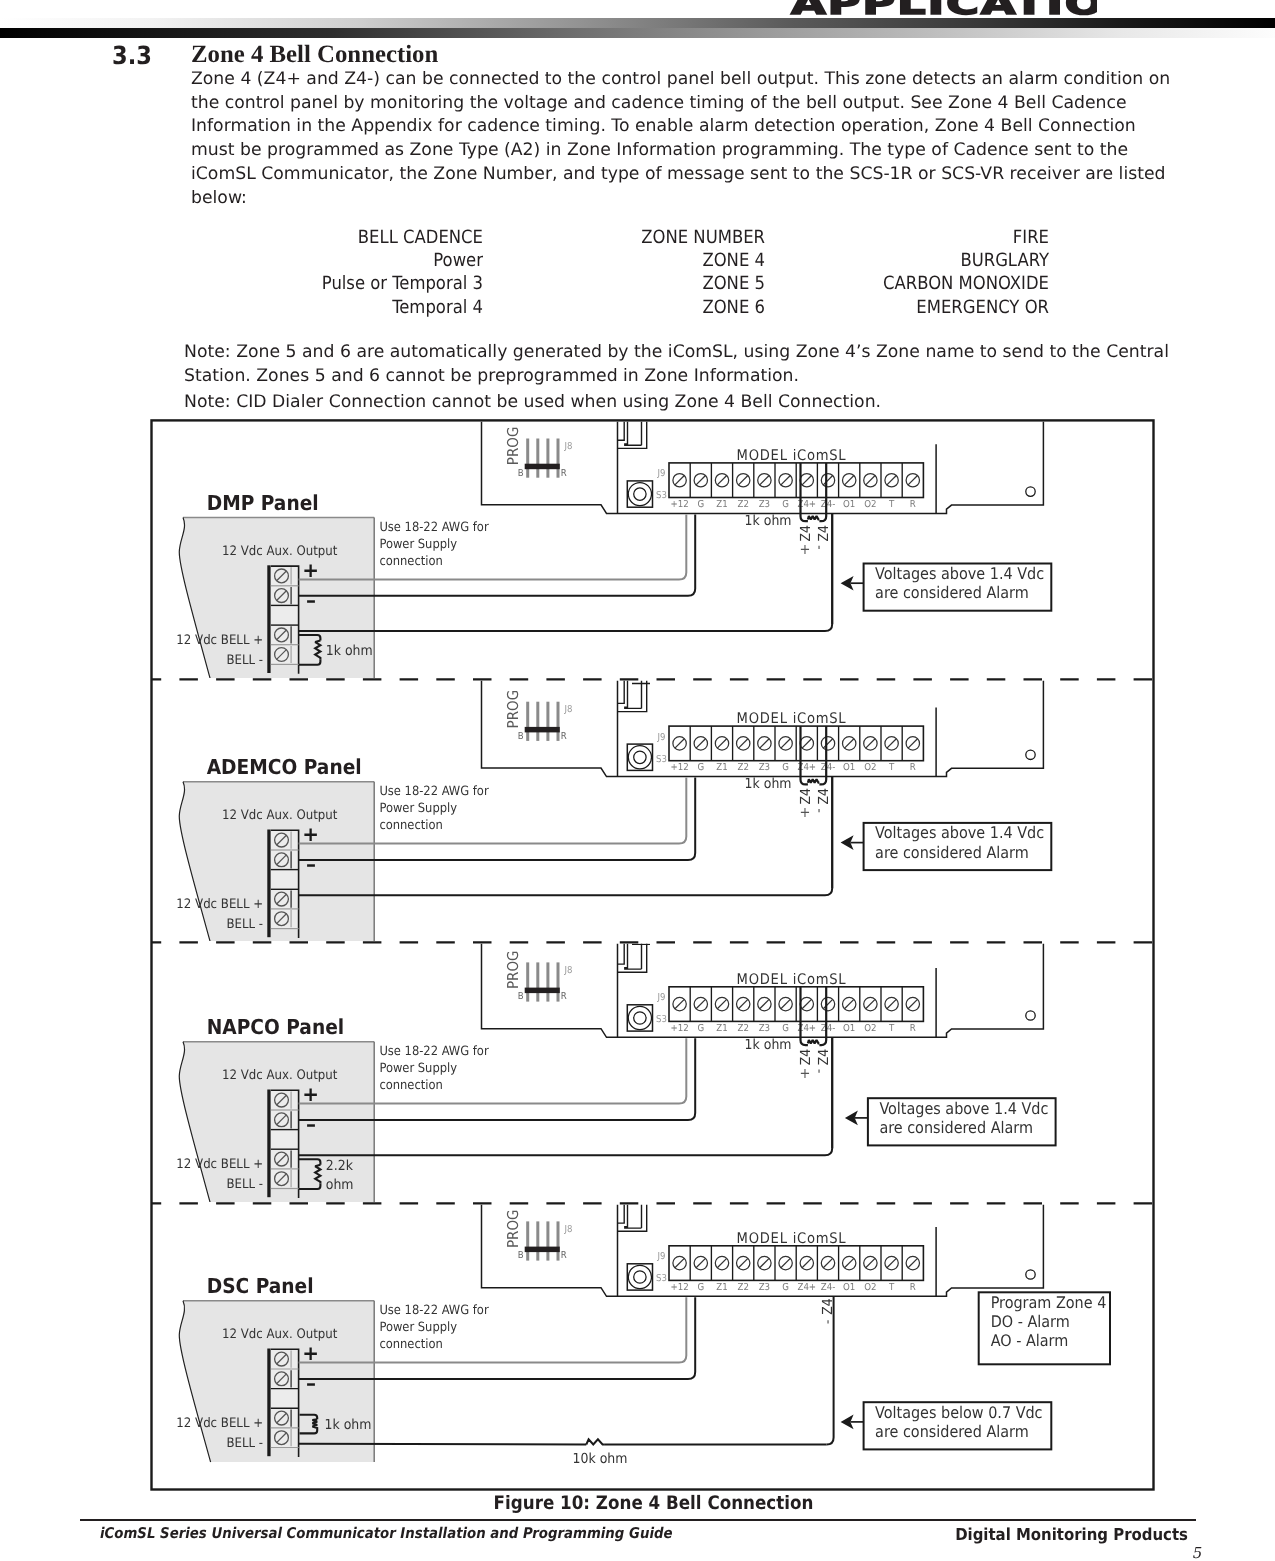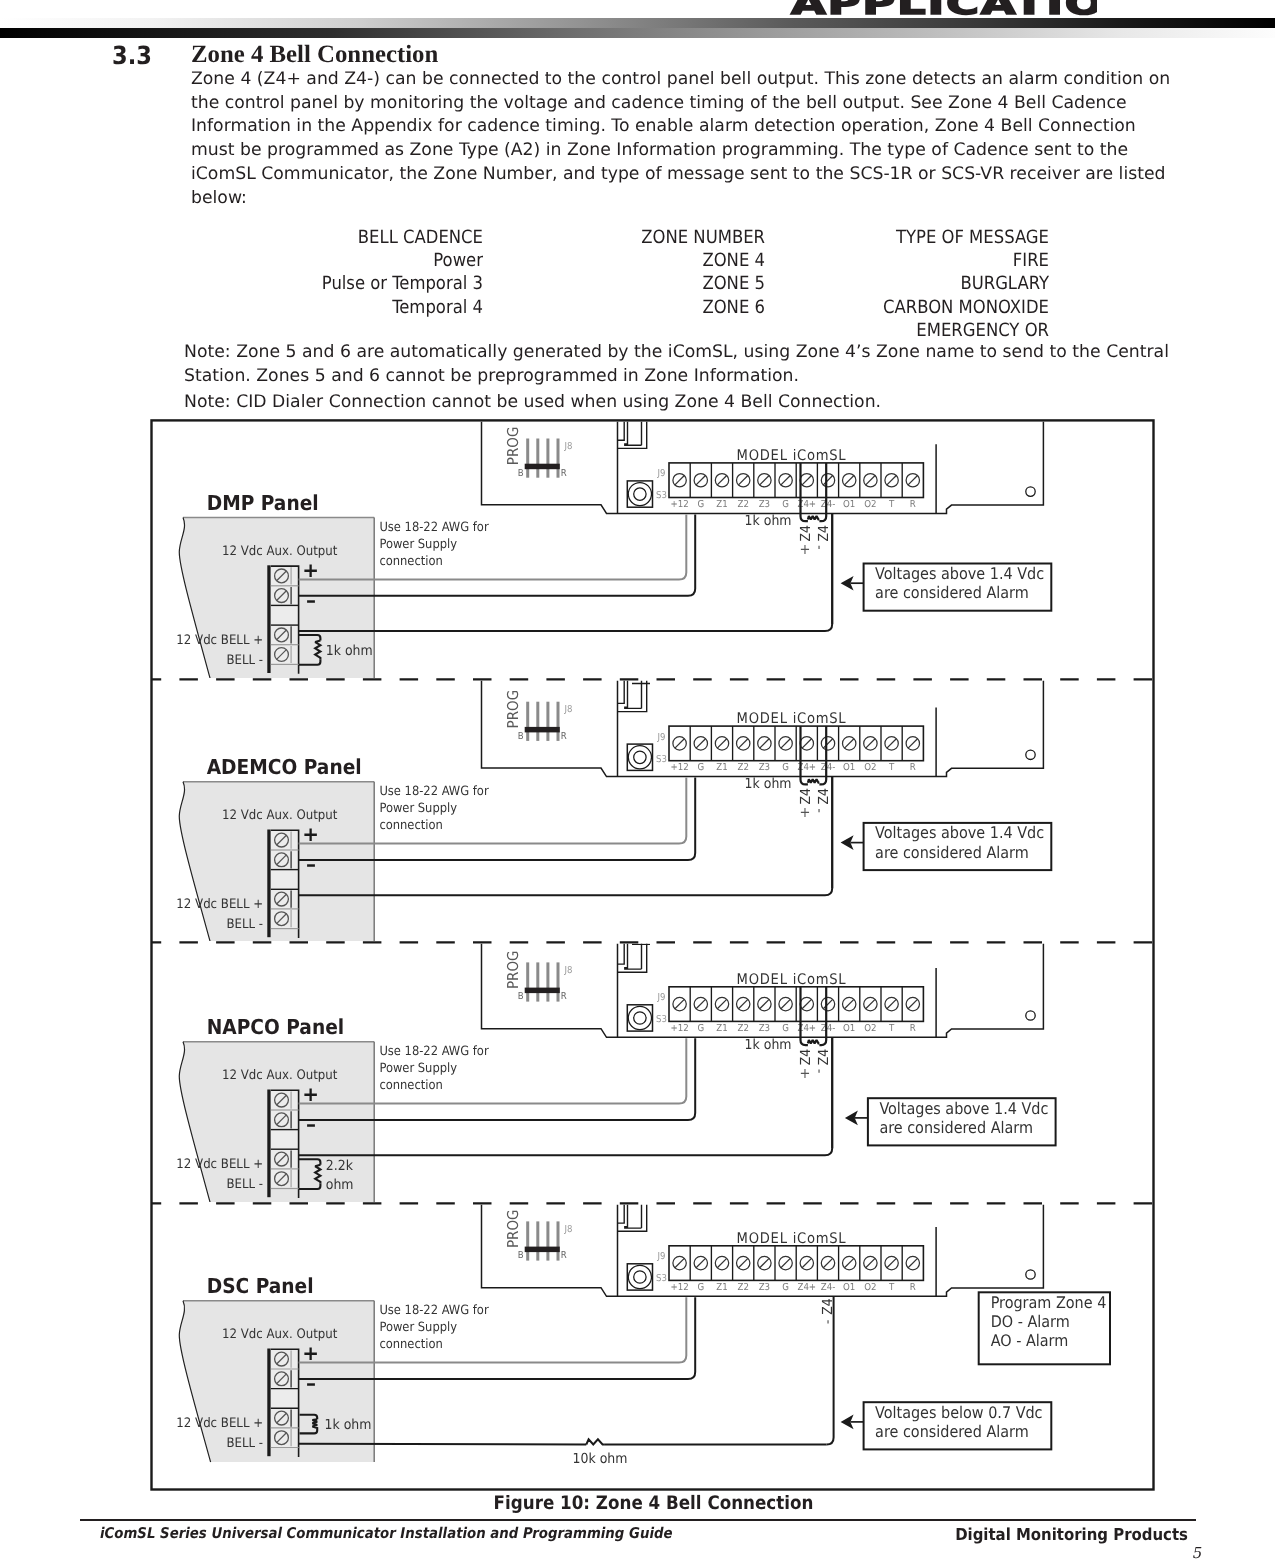--- a/index.html
+++ b/index.html
@@ -81,21 +81,20 @@
       <div>&nbsp;</div>
     </div>
     <div class="cad-col" id="cad-c1">
       <div>ZONE NUMBER</div>
       <div>ZONE 4</div>
       <div>ZONE 5</div>
       <div>ZONE 6</div>
       <div>&nbsp;</div>
     </div>
     <div class="cad-col" id="cad-c2">
-      <div>TYPE OF MESSAGE</div>
       <div>FIRE</div>
       <div>BURGLARY</div>
       <div>CARBON MONOXIDE</div>
       <div>EMERGENCY OR</div>
     </div>
   </div>
 <div class="abs note" id="note1" style="top:341px">Note: Zone 5 and 6 are automatically generated by the iComSL, using Zone 4’s Zone name to send to the Central Station. Zones 5 and 6 cannot be preprogrammed in Zone Information.</div>
 <div class="abs note" id="note2" style="top:391px">Note: CID Dialer Connection cannot be used when using Zone 4 Bell Connection.</div>
 
 <svg id="figsvg" width="1275" height="1561" viewBox="0 0 1275 1561">

